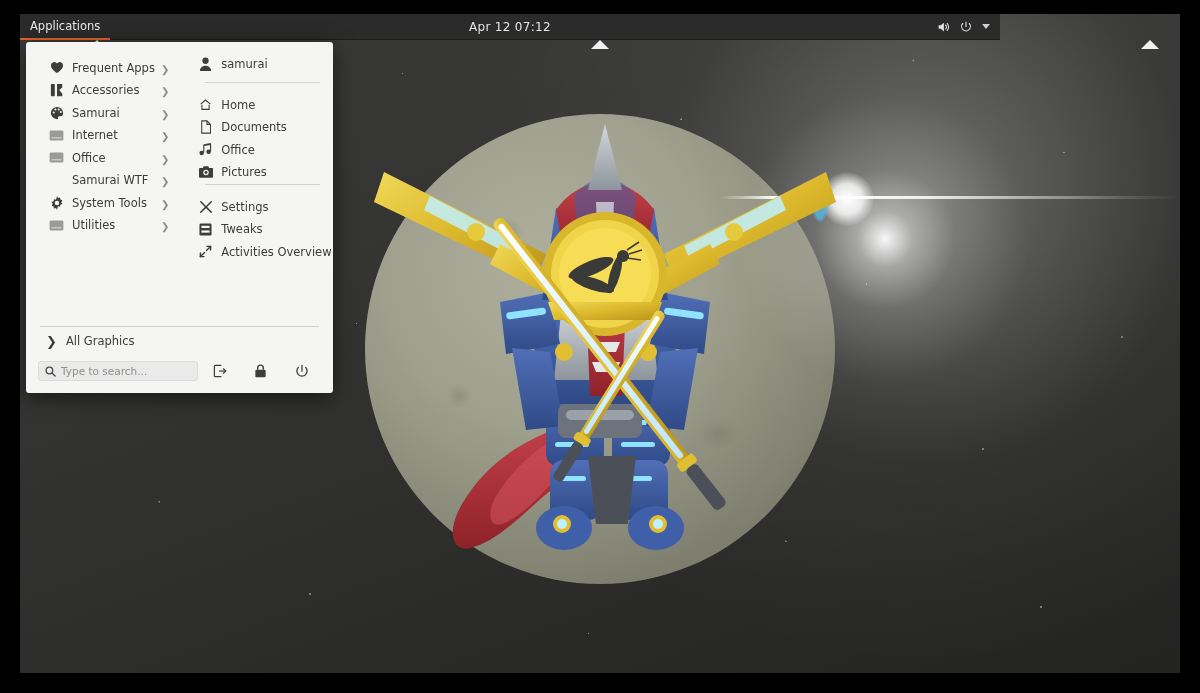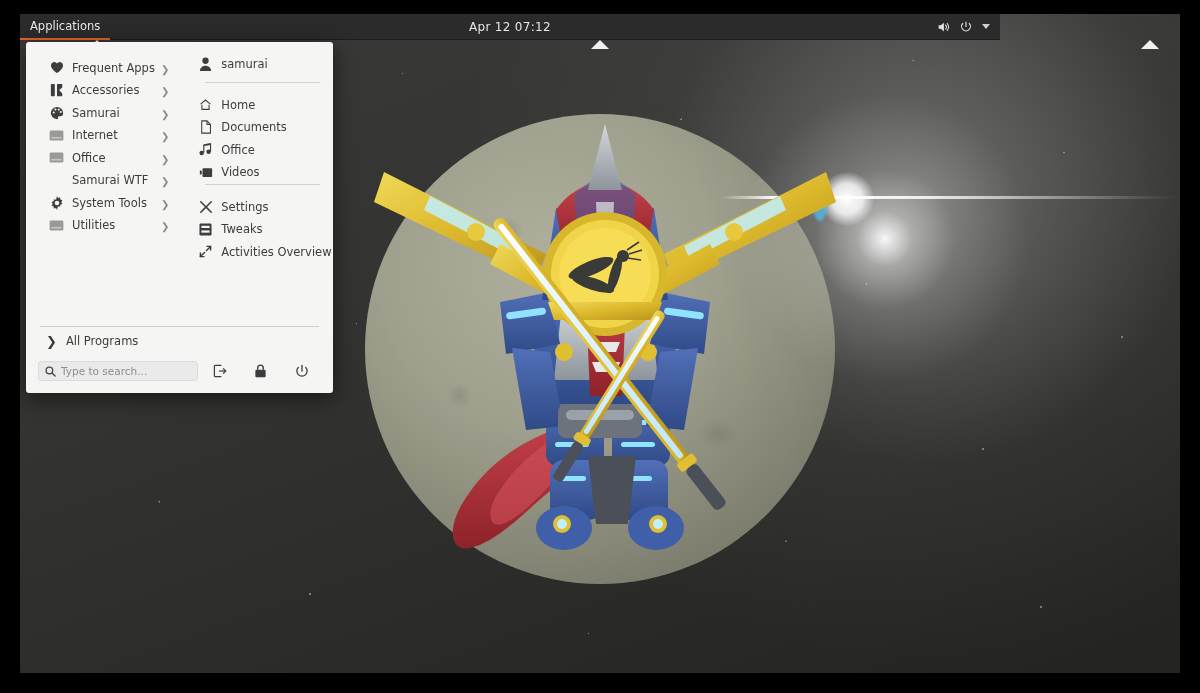--- a/index.html
+++ b/index.html
@@ -453,26 +453,27 @@
                 <rect x="4.8" y="2" width="1.3" height="9"></rect>
                 <rect x="12.6" y="0.6" width="1.3" height="9"></rect>
                 <circle cx="3" cy="11.4" r="2.6"></circle>
                 <circle cx="11" cy="10" r="2.6"></circle>
               </svg>
           </span>
           <span class="lbl">Office</span>
         </div>
         <div class="mrow">
           <span class="ico">
-            <svg width="14" height="11" viewBox="0 0 16 12" fill="#3d3d3d">
-                <rect x="4" y="1" width="11" height="10" rx="1"></rect>
-                <path d="M1 3.2v5.6l2.2-1.4V4.6z"></path>
-              </svg>
-          </span>
-          <span class="lbl">Videos</span>
+            <svg width="14" height="12" viewBox="0 0 16 13" fill="#3d3d3d">
+                <path d="M5.4 0h5.2l1 1.8H15a1 1 0 011 1V12a1 1 0 01-1 1H1a1 1 0 01-1-1V2.8a1 1 0 011-1h3.4z"></path>
+                <circle cx="8" cy="7" r="3.1" fill="#f5f5f4"></circle>
+                <circle cx="8" cy="7" r="1.7"></circle>
+              </svg>
+          </span>
+          <span class="lbl">Pictures</span>
         </div>
 
         <div class="hr"></div>
 
         <div class="mrow">
           <span class="ico">
             <svg width="14" height="14" viewBox="0 0 16 16" stroke="#3d3d3d" stroke-width="1.7" fill="none" stroke-linecap="round">
               <path d="M2 2l6.5 6.5M14 2L7.5 8.5"></path>
                 <path d="M2 14l5-5M14 14L9 9"></path>
                 <circle cx="8" cy="8" r="1.1" fill="#3d3d3d" stroke="none"></circle>
@@ -501,21 +502,21 @@
           </span>
           <span class="lbl">Activities Overview</span>
         </div>
       </div>
     </div>
 
     <div class="hr-wide"></div>
 
     <div id="allprog">
       <span class="apchev">❯</span>
-      <span>All Programs</span>
+      <span>All Graphics</span>
     </div>
 
     <div id="menu-foot">
       <div id="search-wrap">
         <span class="sico">
           <svg width="11" height="11" viewBox="0 0 12 12" fill="none" stroke="#4a4a4a" stroke-width="1.5">
             <circle cx="4.8" cy="4.8" r="3.6"></circle>
               <path d="M7.6 7.6L11 11" stroke-linecap="round"></path>
           </svg>
         </span>

